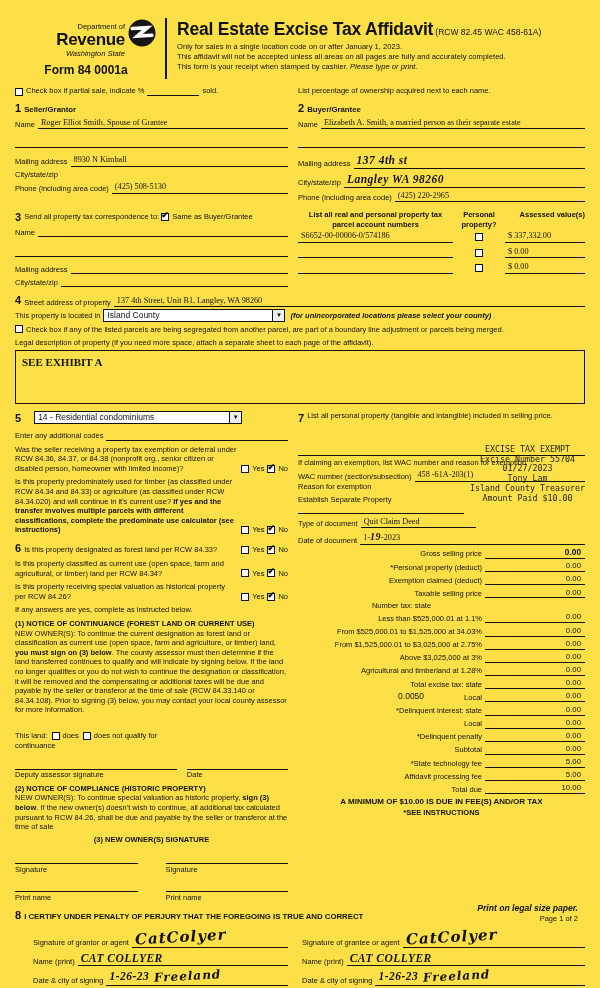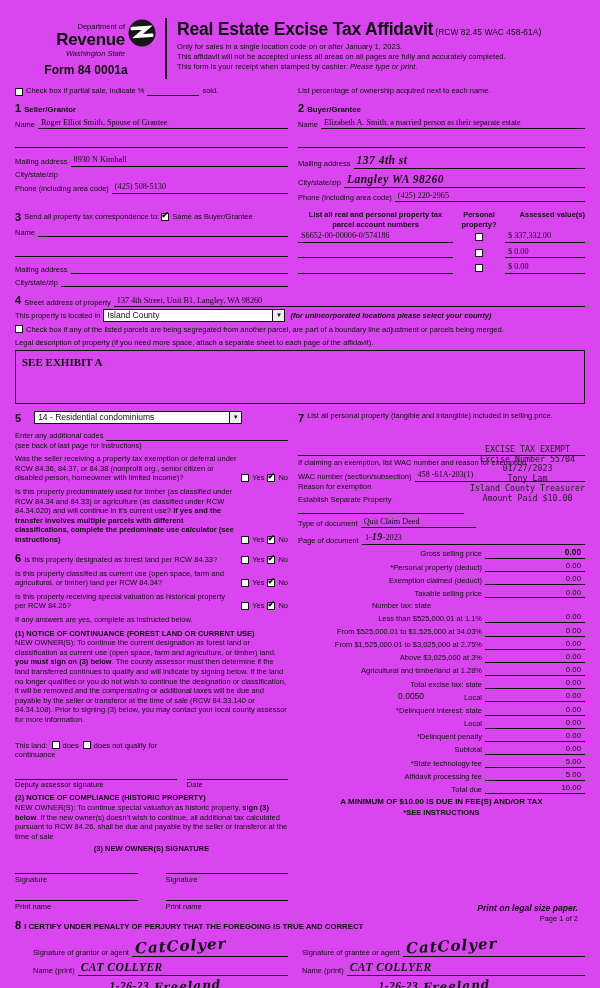--- a/index.html
+++ b/index.html
@@ -1,18 +1,18 @@
 <!DOCTYPE html>
 <html><head>
 <meta charset="utf-8">
 <style>
   * { margin:0; padding:0; box-sizing:border-box; }
   html,body { background:#e8e8e8; }
   .page {
-    width:600px; height:988px; background:#d946ef; color:#111;
+    width:600px; height:988px; background:#fde047; color:#111;
     font-family:"Liberation Sans", sans-serif; font-size:7.5px; line-height:1.28;
     position:relative; margin:0 auto; padding:18px 15px 0 15px; overflow:hidden;
   }
   .b { font-weight:bold; }
   .i { font-style:italic;text-align:center; }
   .bi { font-weight:bold; font-style:italic; }
   .typed { font-family:"Liberation Serif", serif; font-size:8.2px; }
   .hand { font-family:"Liberation Serif", serif; font-style:italic; font-weight:bold; font-size:11.5px; letter-spacing:.5px; }
   .sig-script { font-family:"DejaVu Serif", serif; font-style:italic; font-weight:bold; font-size:15px; transform:rotate(-3deg); display:inline-block; letter-spacing:1px; white-space:nowrap; }
   
@@ -233,21 +233,20 @@
         <span class="secnum">5</span>
         <span class="dropdown" style="width:208px; margin-left:10px;">
           <span>14 - Residential condominiums</span>
           <span class="dd-arrow">▼</span>
         </span>
       </div>
       <div class="field" style="margin-top:6px;">
           <span class="lbl">Enter any additional codes</span>
           <span class="wline"></span>
         </div>
-      <div>(see back of last page for instructions)</div>
       <div class="q">
         <span class="qtxt">Was the seller receiving a property tax exemption or deferral under RCW 84.36, 84.37, or 84.38 (nonprofit org., senior citizen or disabled person, homeowner with limited income)?</span>
         <span class="ynwrap">
           <span class="cb"></span>
             <span>Yes</span>
           <span class="cb checked">
               <span class="mark">✔</span>
             </span>
             <span>No</span>
         </span>
@@ -366,21 +365,21 @@
         <div>Tony Lam</div>
         <div>Island County Treasurer</div>
         <div>Amount Paid $10.00</div>
       </div>
       <div class="hr" style="width:58%; margin-top:8px;"></div>
       <div class="field" style="width:62%;">
           <span class="lbl">Type of document</span>
           <span class="wline typed">Quit Claim Deed</span>
         </div>
       <div class="field" style="width:100%;">
-          <span class="lbl">Page of document</span>
+          <span class="lbl">Date of document</span>
           <span class="wline"><span class="typed">1-</span><span class="hand" style="font-size:10px;">19</span><span class="typed">-2023</span></span>
         </div>
 
       <div class="taxrow">
           <span class="taxlbl">Gross selling price</span>
           <span class="taxline boldval">0.00</span>
         </div>
       <div class="taxrow">
           <span class="taxlbl">*Personal property (deduct)</span>
           <span class="taxline">0.00</span>

